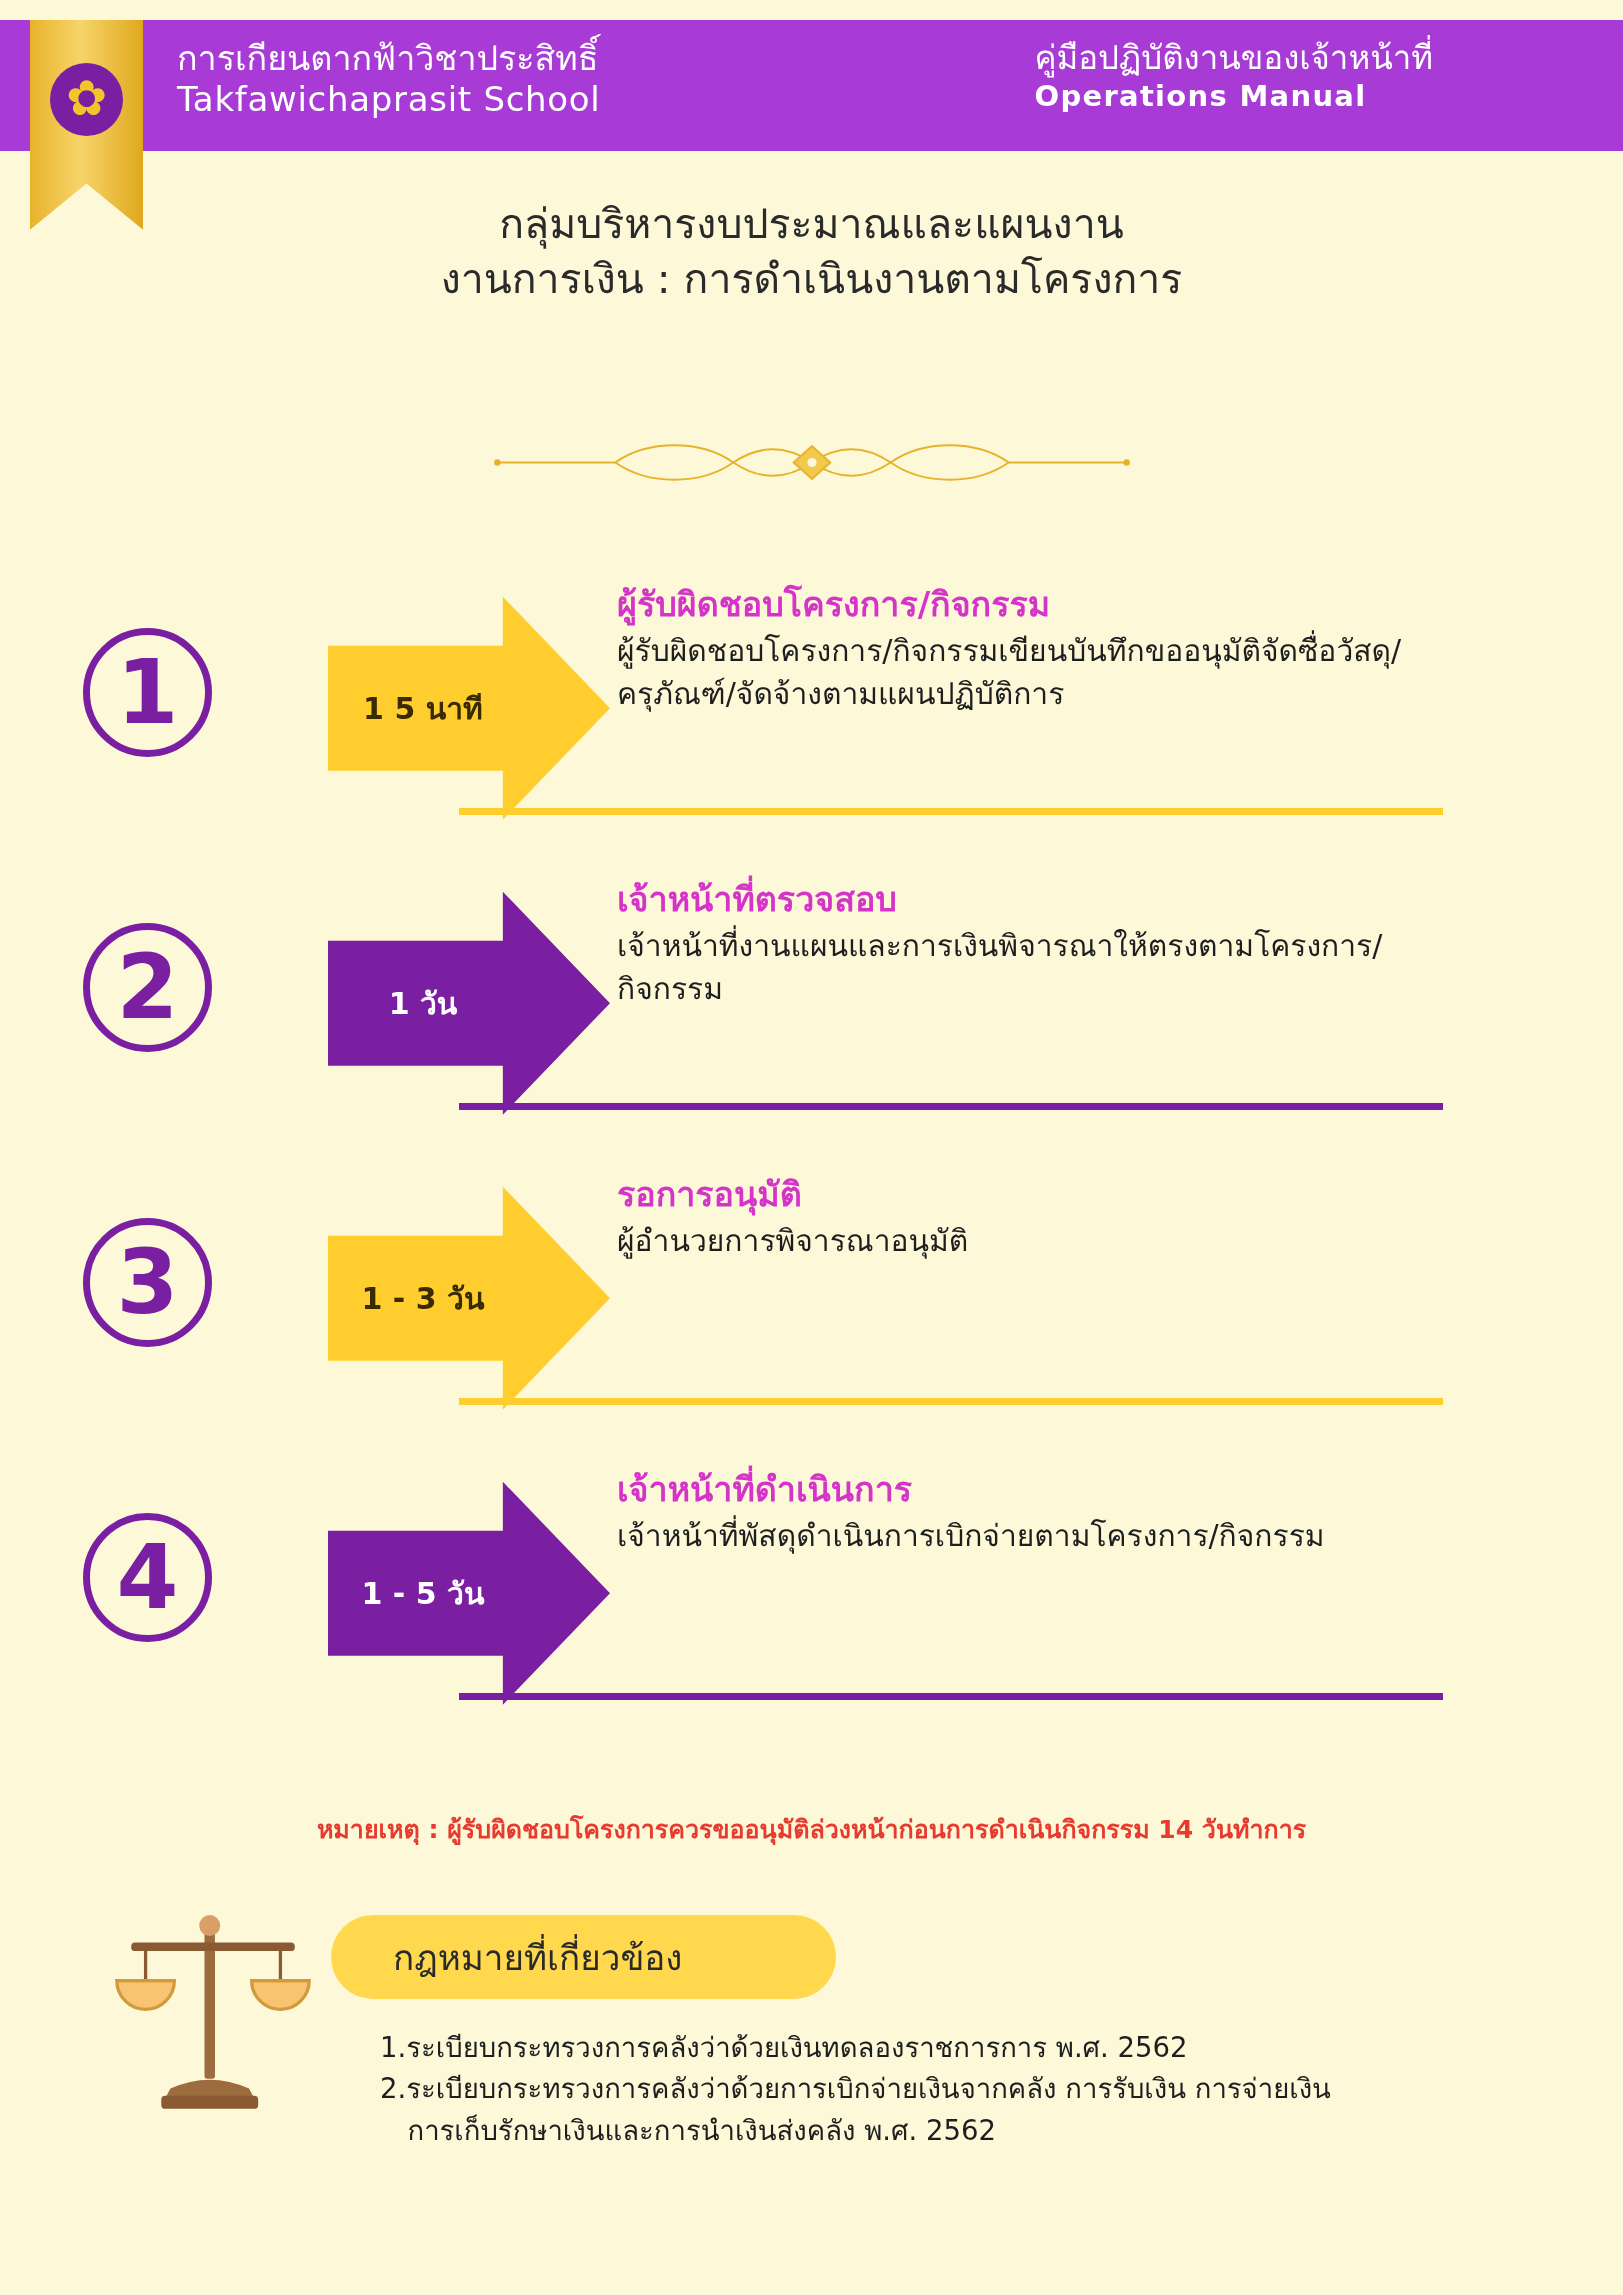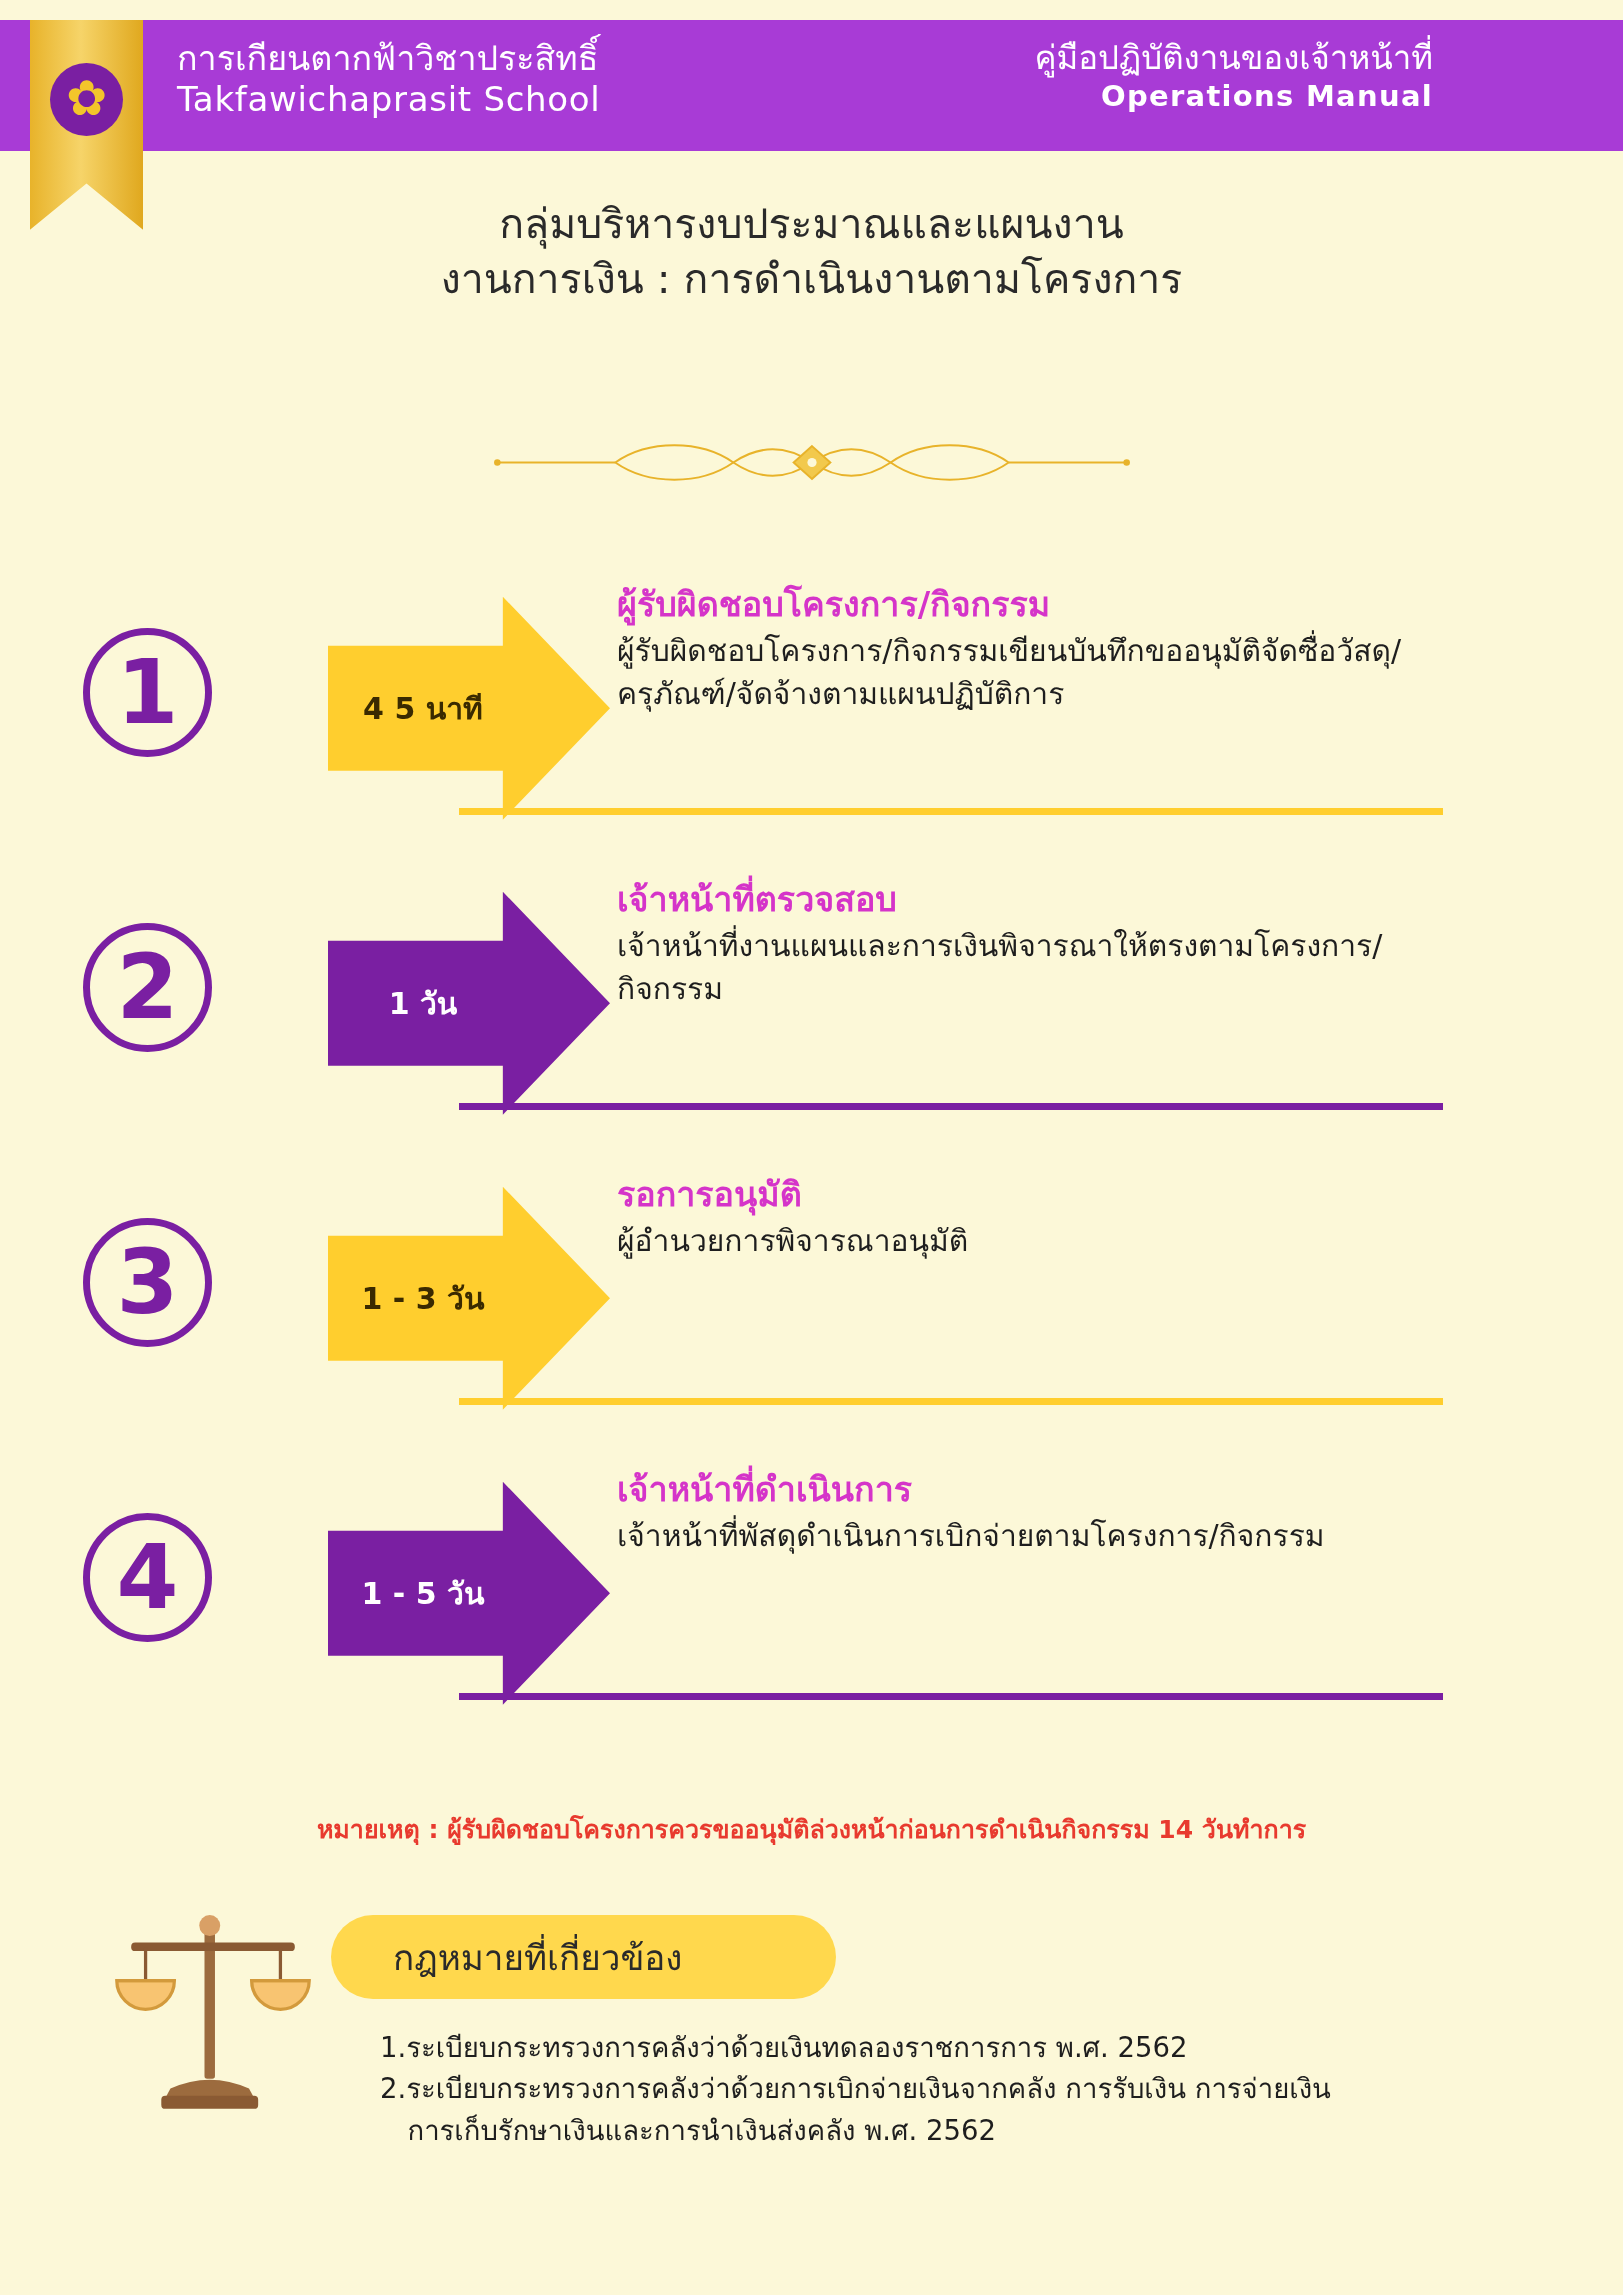--- a/index.html
+++ b/index.html
@@ -42,21 +42,21 @@
     font-size: 34px;
     line-height: 1.25;
     font-weight: normal;
     letter-spacing: 0.7px;
   }
   .header-right {
     position: absolute;
     right: 190px;
     top: 18.4px;
     color: #FFFFFF;
-    text-align: right;
+    text-align: left;
   }
   .header-right .line1 {
     font-size: 33px;
     line-height: 1.2;
     font-weight: 400;
   }
   .header-right .line2 {
     font-size: 29px;
     line-height: 1.25;
     font-weight: bold;
@@ -291,21 +291,21 @@
     <circle cx="980" cy="45" r="5" fill="#E8B32A"></circle>
   </svg>
 </div>
 
 <div class="steps">
 
   <div class="step">
     <div class="step-circle">1</div>
     <div class="arrow-wrap">
       <div class="arrow-shape" style="background:#FFCE2E;"></div>
-      <div class="arrow-label">4 5 นาที</div>
+      <div class="arrow-label">1 5 นาที</div>
     </div>
     <div class="step-body">
       <div class="step-head">ผู้รับผิดชอบโครงการ/กิจกรรม</div>
       <div class="step-text">ผู้รับผิดชอบโครงการ/กิจกรรมเขียนบันทึกขออนุมัติจัดซื่อวัสดุ/ครุภัณฑ์/จัดจ้างตามแผนปฏิบัติการ</div>
     </div>
     <div class="step-rule" style="background:#FFCE2E;"></div>
   </div>
 
   <div class="step">
     <div class="step-circle">2</div>

